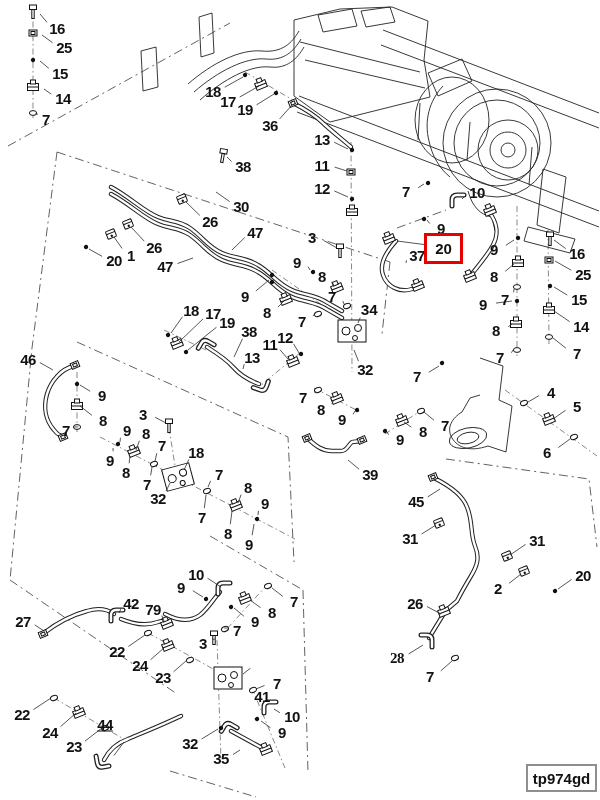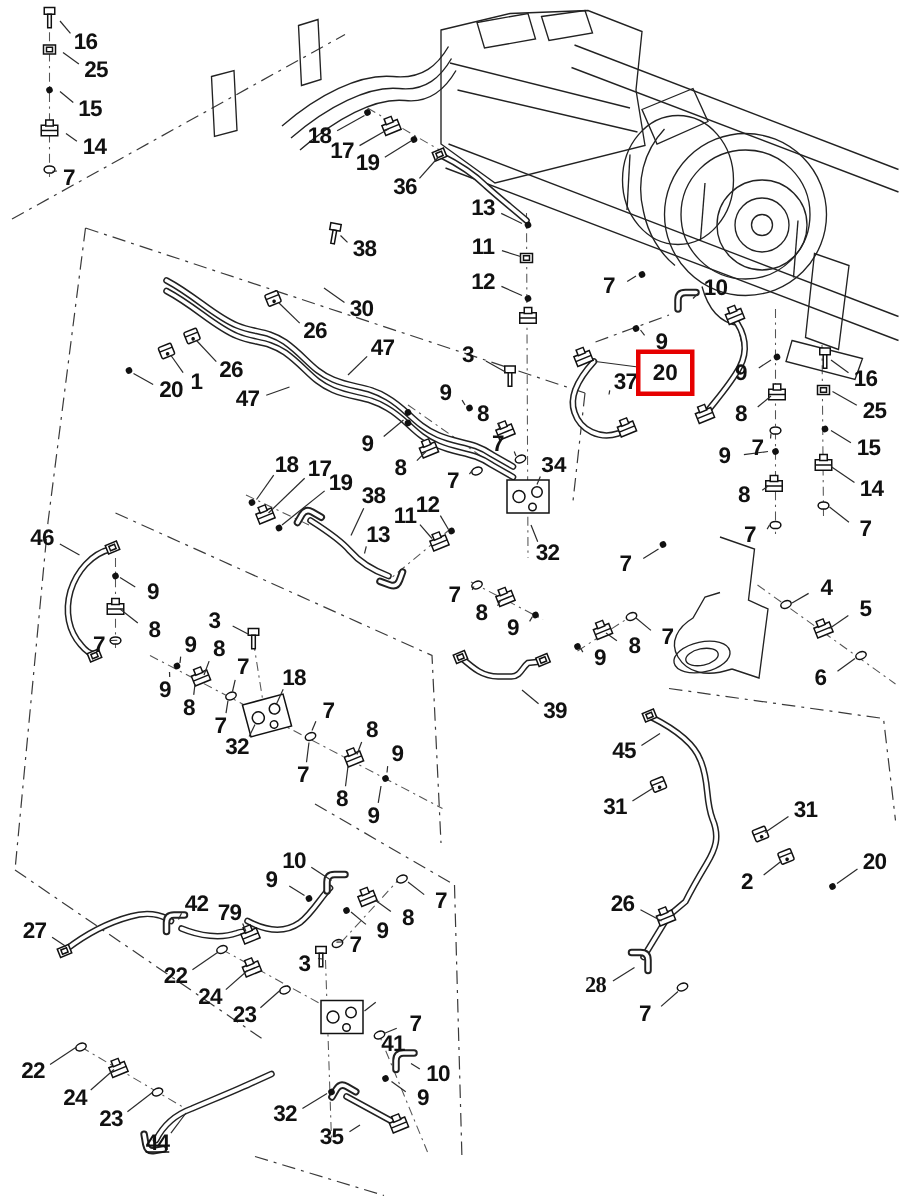--- a/index.html
+++ b/index.html
@@ -771,31 +771,32 @@
       <div class="co" style="left: 430px; top: 676px;">7</div>
       <div class="co" style="left: 23px; top: 621px;">27</div>
       <div class="co" style="left: 131px; top: 603px;">42</div>
       <div class="co" style="left: 153px; top: 609px;">79</div>
       <div class="co" style="left: 117px; top: 651px;">22</div>
       <div class="co" style="left: 140px; top: 665px;">24</div>
       <div class="co" style="left: 163px; top: 677px;">23</div>
       <div class="co" style="left: 22px; top: 714px;">22</div>
       <div class="co" style="left: 50px; top: 732px;">24</div>
       <div class="co" style="left: 74px; top: 746px;">23</div>
-      <div class="co" style="left: 105px; top: 762px; text-decoration: underline;">44</div>
+      <div class="co" style="left: 105px; top: 724px; text-decoration: underline;">44</div>
       <div class="co" style="left: 196px; top: 574px;">10</div>
       <div class="co" style="left: 181px; top: 587px;">9</div>
       <div class="co" style="left: 294px; top: 601px;">7</div>
       <div class="co" style="left: 272px; top: 612px;">8</div>
       <div class="co" style="left: 255px; top: 621px;">9</div>
       <div class="co" style="left: 237px; top: 630px;">7</div>
       <div class="co" style="left: 203px; top: 643px;">3</div>
       <div class="co" style="left: 262px; top: 696px;">41</div>
       <div class="co" style="left: 277px; top: 683px;">7</div>
       <div class="co" style="left: 292px; top: 716px;">10</div>
       <div class="co" style="left: 282px; top: 732px;">9</div>
       <div class="co" style="left: 190px; top: 743px;">32</div>
       <div class="co" style="left: 221px; top: 758px;">35</div>
     </div>
 
   <div id="hl" style="left: 424px; top: 233px; width: 39px; height: 31px; border: 3px solid rgb(230, 0, 0);">20</div>
 
+  <div id="figid" style="left: 526px; top: 764px; width: 71px; height: 28px;">tp974gd</div>
 </div>
 
 </body></html>

